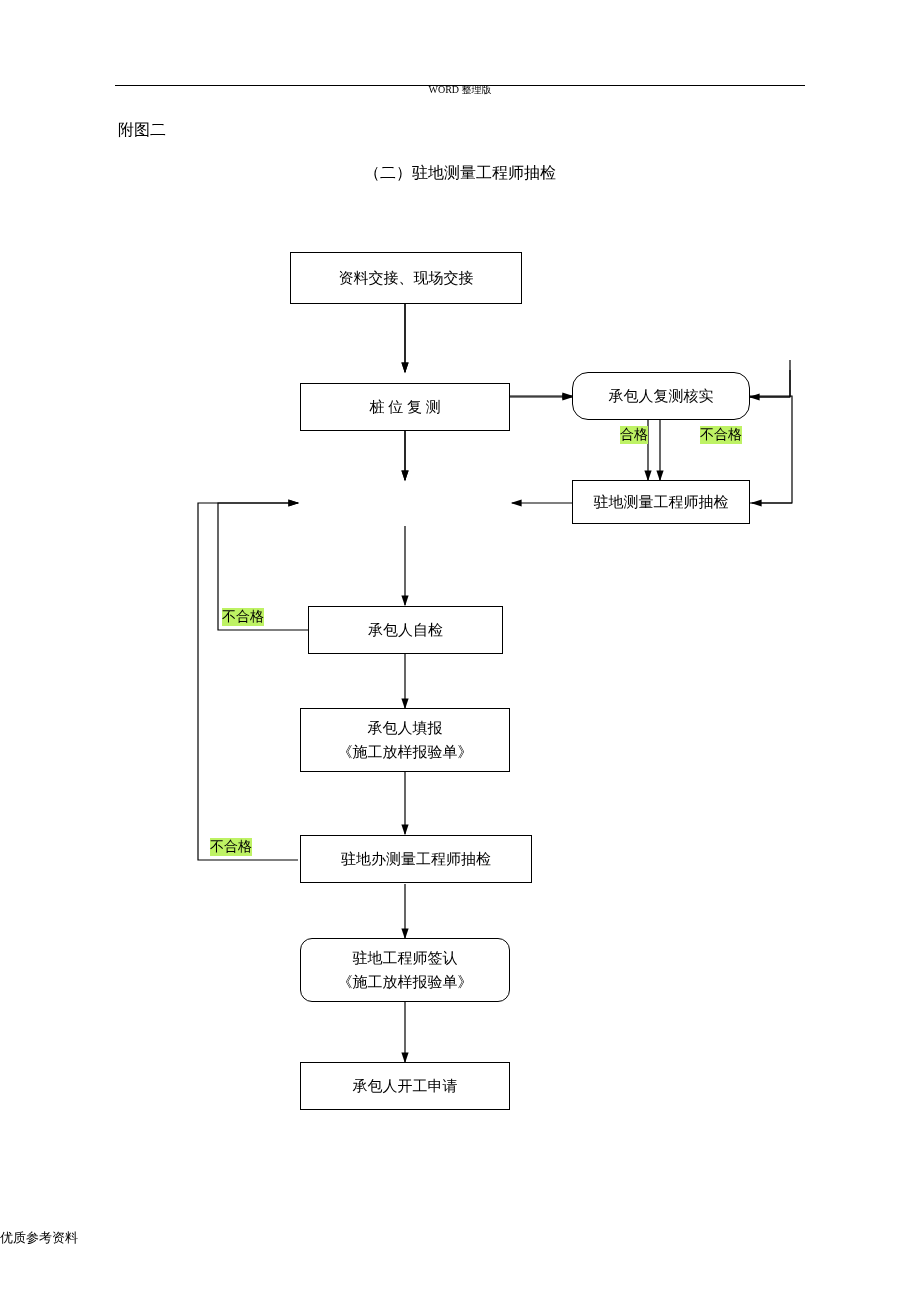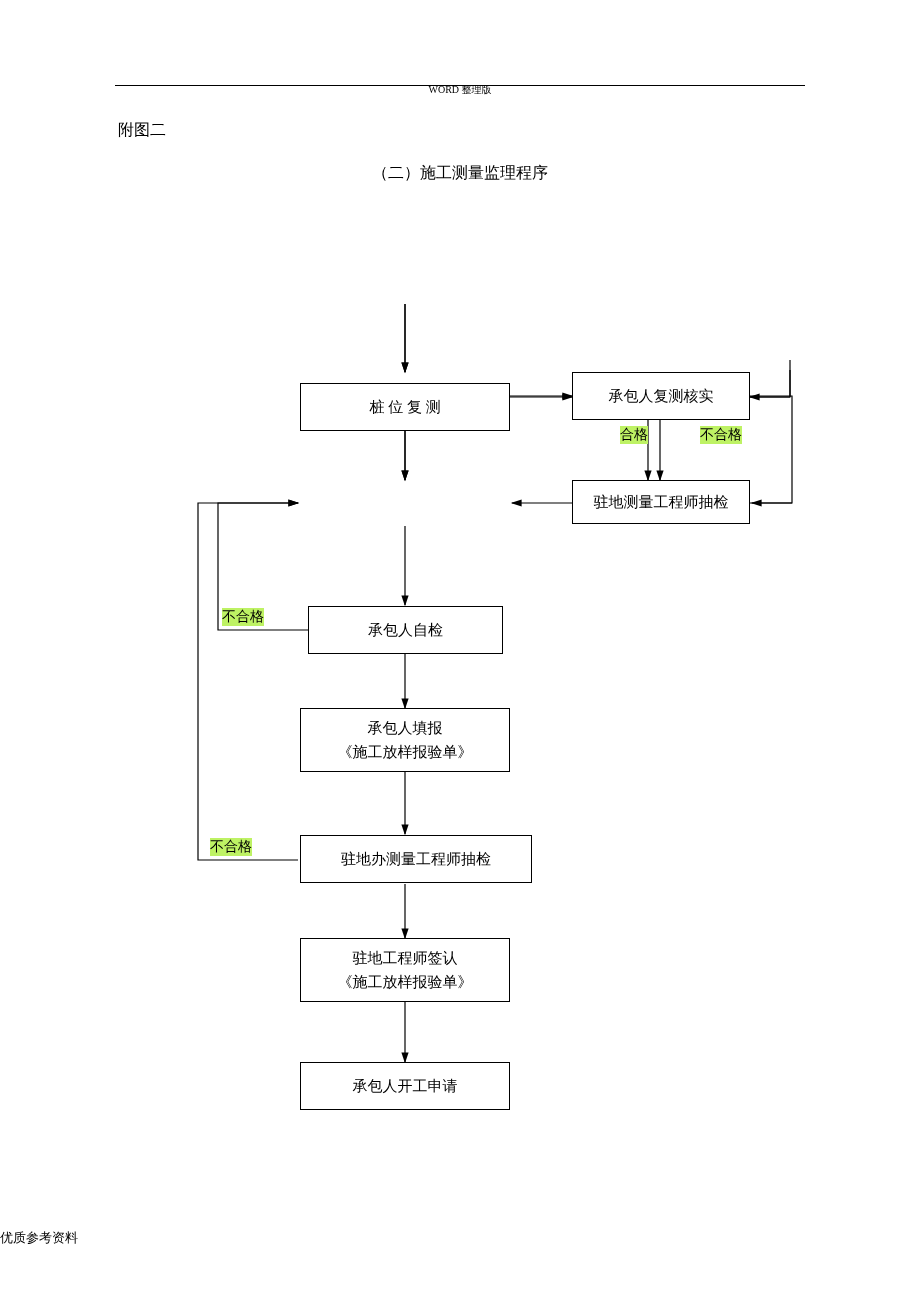--- a/index.html
+++ b/index.html
@@ -87,21 +87,21 @@
   </style>
 </head>
 <body>
 
 <div class="page">
 
   <div class="header-text">WORD 整理版</div>
   <div class="header-line"></div>
 
   <div class="appendix-label">附图二</div>
-  <div class="title">（二）施工测量监理程序</div>
+  <div class="title">（二）驻地测量工程师抽检</div>
 
   <div class="flowchart">
 
     <svg class="lines">
       <defs>
         <marker id="arrow" markerWidth="10" markerHeight="10" refX="8" refY="3" orient="auto">
           <path d="M0,0 L0,6 L9,3 z" fill="#000"></path>
         </marker>
       </defs>
 
@@ -149,38 +149,39 @@
 
       <line x1="405" y1="772" x2="405" y2="834" stroke="#000" stroke-width="1.2" marker-end="url(#ah)"></line>
 
       <polyline points="298,860 198,860 198,503 298,503" fill="none" stroke="#000" stroke-width="1.2" marker-end="url(#ah)"></polyline>
 
       <line x1="405" y1="884" x2="405" y2="938" stroke="#000" stroke-width="1.2" marker-end="url(#ah)"></line>
 
       <line x1="405" y1="1002" x2="405" y2="1062" stroke="#000" stroke-width="1.2" marker-end="url(#ah)"></line>
     </svg>
 
+    <div class="box" style="left:290px; top:252px; width:232px; height:52px;">资料交接、现场交接</div>
 
     <div class="box" style="left:300px; top:383px; width:210px; height:48px;">桩  位  复  测</div>
 
-    <div class="box" style="left:572px; top:372px; width:178px; height:48px;">承包人复测核实</div>
+    <div class="box" style="left:572px; top:372px; width:178px; height:48px;border-radius:16px;">承包人复测核实</div>
 
 
     <div class="box" style="left:572px; top:480px; width:178px; height:44px;">驻地测量工程师抽检</div>
 
     <div class="box" style="left:308px; top:606px; width:195px; height:48px;">承包人自检</div>
 
     <div class="box" style="left:300px; top:708px; width:210px; height:64px;">
       <span>承包人填报</span>
       <span>《施工放样报验单》</span>
     </div>
 
     <div class="box" style="left:300px; top:835px; width:232px; height:48px;">驻地办测量工程师抽检</div>
 
-    <div class="box" style="left:300px; top:938px; width:210px; height:64px;">
+    <div class="box" style="left:300px; top:938px; width:210px; height:64px;border-radius:12px;">
       <span>驻地工程师签认</span>
       <span>《施工放样报验单》</span>
     </div>
 
     <div class="box" style="left:300px; top:1062px; width:210px; height:48px;">承包人开工申请</div>
 
     <div class="edge-label" style="left:620px; top:426px;">合格</div>
     <div class="edge-label" style="left:700px; top:426px;">不合格</div>
     <div class="edge-label" style="left:222px; top:608px;">不合格</div>
     <div class="edge-label" style="left:210px; top:838px;">不合格</div>

